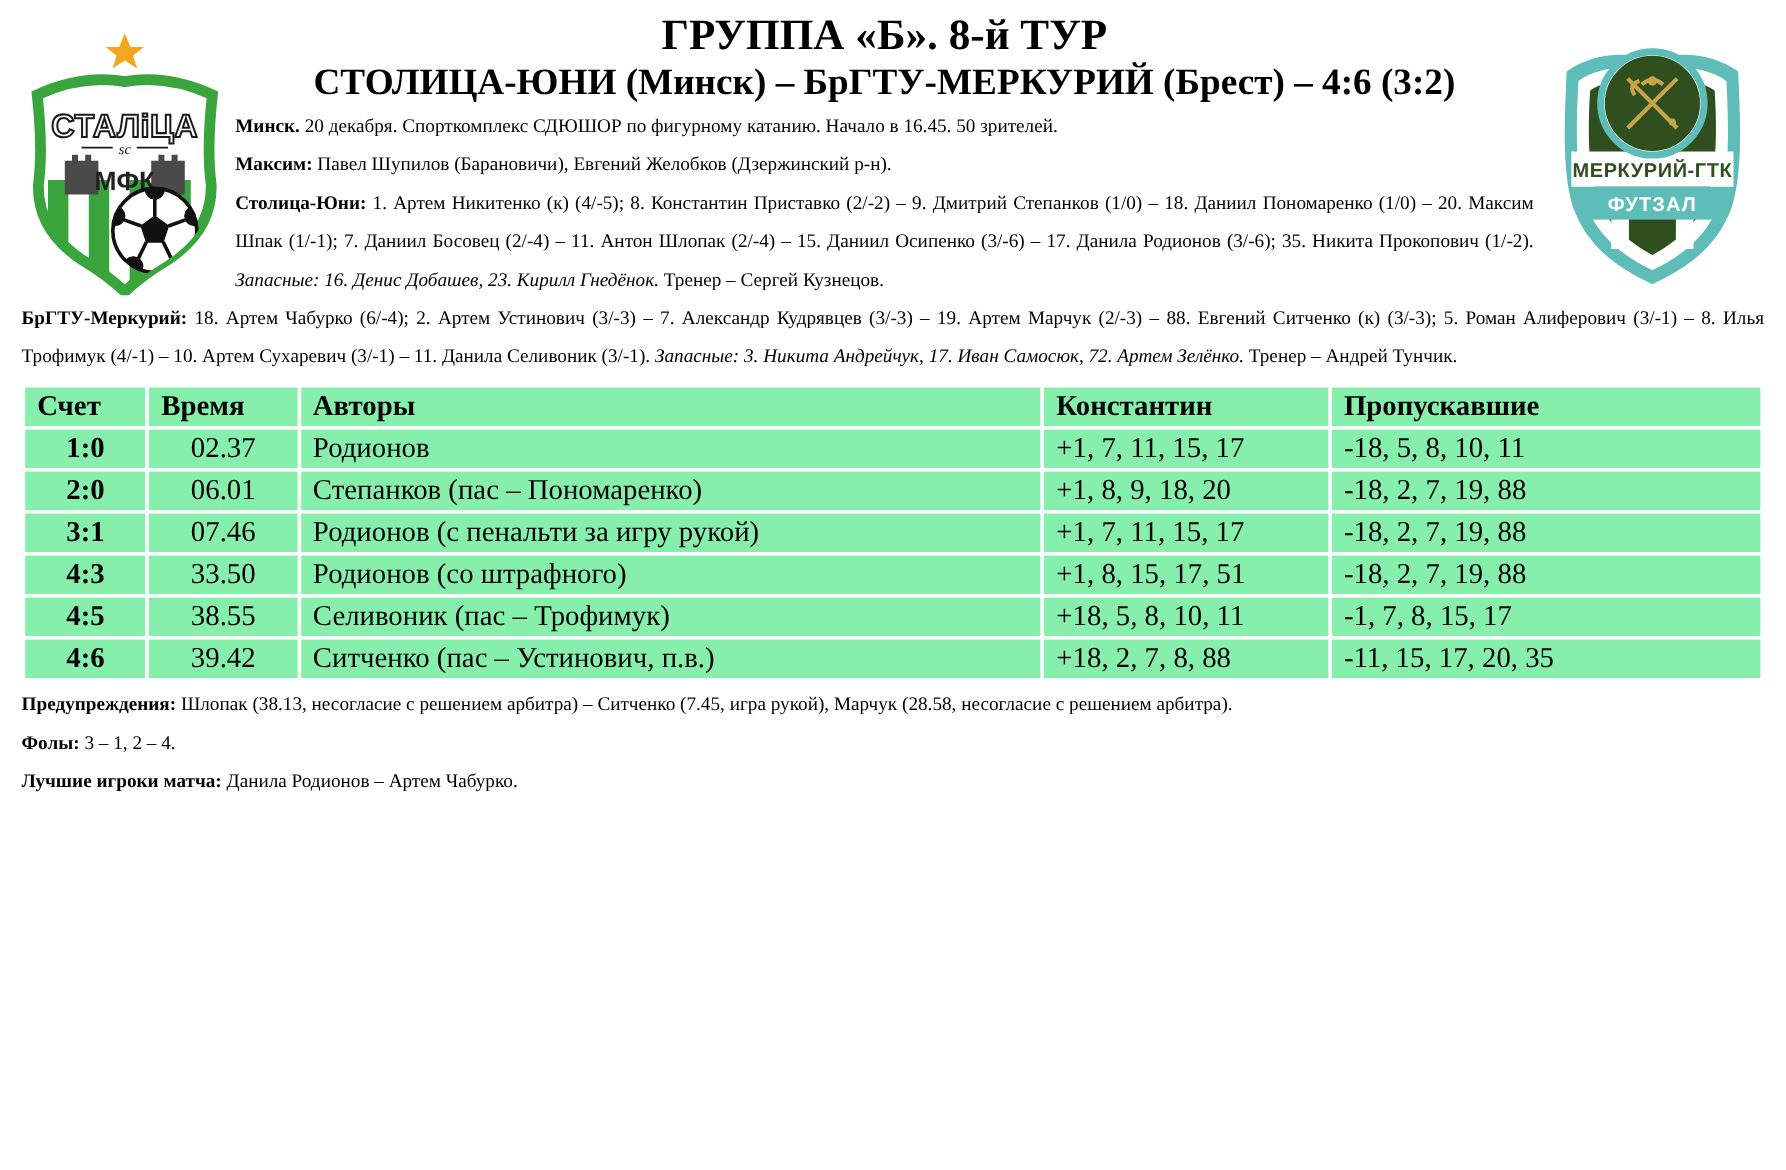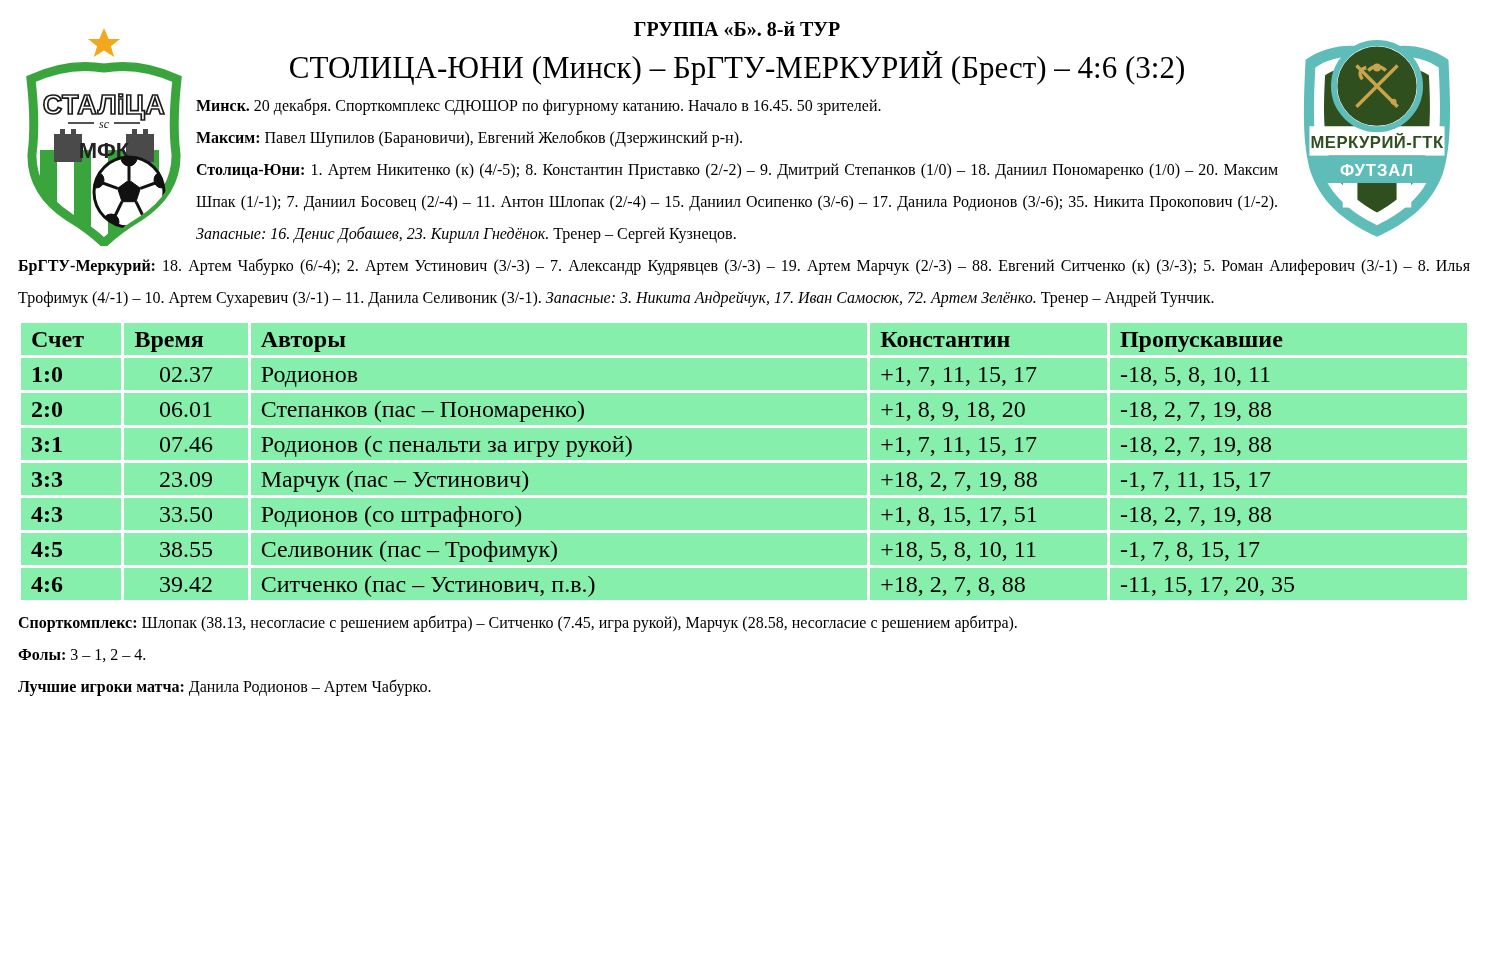--- a/index.html
+++ b/index.html
@@ -7,33 +7,33 @@
     width:1488px;height:975px;overflow:hidden;
     font-family:"Liberation Serif","DejaVu Serif",serif;
     color:#000;
   }
   .page{position:relative;width:1488px;height:975px;padding:0 18px;box-sizing:border-box;}
 
   
   .logo-left{float:left;width:172px;height:224px;margin:10px 6px 4px 0;}
   .logo-right{float:right;width:186px;height:208px;margin:22px 0 6px 6px;}
 
-  h1.title{font-size:20px;line-height:34px;font-weight:bold;text-align:center;margin:12px 0 0 0;}
-  h2.subtitle{font-size:31px;line-height:40px;font-weight:normal;text-align:center;margin:2px 0 2px 0;}
+  h1.title{font-size:36px;line-height:34px;font-weight:bold;text-align:center;margin:12px 0 0 0;}
+  h2.subtitle{font-size:31px;line-height:40px;font-weight:bold;text-align:center;margin:2px 0 2px 0;}
 
   p.body{font-size:16px;line-height:32px;text-align:justify;margin:0;}
   p.body b{font-weight:bold;}
   .it{font-style:italic;}
 
   table.goals{width:100%;border-collapse:separate;border-spacing:3px;background:#fff;margin:6px 0 4px 0;}
   table.goals th,table.goals td{
     background:#86efac;font-size:24px;line-height:28px;padding:2px 10px;white-space:nowrap;
   }
   table.goals th{font-weight:bold;text-align:left;}
-  th.hc,td.c0{text-align:left;}
+  th.hc,td.c0{text-align:center;}
   td.c0{font-weight:bold;}
   td.c1{text-align:center;}
 
   .footer p.body{margin:0;}
 </style>
 </head>
 <body>
 
 <div class="page">
 
@@ -175,27 +175,20 @@
           <td class="c4">-18, 2, 7, 19, 88</td>
         </tr>
         <tr>
           <td class="c0">3:1</td>
           <td class="c1">07.46</td>
           <td class="c2">Родионов (с пенальти за игру рукой)</td>
           <td class="c3">+1, 7, 11, 15, 17</td>
           <td class="c4">-18, 2, 7, 19, 88</td>
         </tr>
         <tr>
-          <td class="c0">3:3</td>
-          <td class="c1">23.09</td>
-          <td class="c2">Марчук (пас – Устинович)</td>
-          <td class="c3">+18, 2, 7, 19, 88</td>
-          <td class="c4">-1, 7, 11, 15, 17</td>
-        </tr>
-        <tr>
           <td class="c0">4:3</td>
           <td class="c1">33.50</td>
           <td class="c2">Родионов (со штрафного)</td>
           <td class="c3">+1, 8, 15, 17, 51</td>
           <td class="c4">-18, 2, 7, 19, 88</td>
         </tr>
         <tr>
           <td class="c0">4:5</td>
           <td class="c1">38.55</td>
           <td class="c2">Селивоник (пас – Трофимук)</td>
@@ -206,18 +199,18 @@
           <td class="c0">4:6</td>
           <td class="c1">39.42</td>
           <td class="c2">Ситченко (пас – Устинович, п.в.)</td>
           <td class="c3">+18, 2, 7, 8, 88</td>
           <td class="c4">-11, 15, 17, 20, 35</td>
         </tr>
       </tbody>
   </table>
 
   <div class="footer">
-    <p class="body"><b>Спорткомплекс:</b> <span>Шлопак (38.13, несогласие с решением арбитра) – Ситченко (7.45, игра рукой), Марчук (28.58, несогласие с решением арбитра).</span></p>
+    <p class="body"><b>Предупреждения:</b> <span>Шлопак (38.13, несогласие с решением арбитра) – Ситченко (7.45, игра рукой), Марчук (28.58, несогласие с решением арбитра).</span></p>
     <p class="body"><b>Фолы:</b> <span>3 – 1, 2 – 4.</span></p>
     <p class="body"><b>Лучшие игроки матча:</b> <span>Данила Родионов – Артем Чабурко.</span></p>
   </div>
 
 </div>
 
 </body></html>

